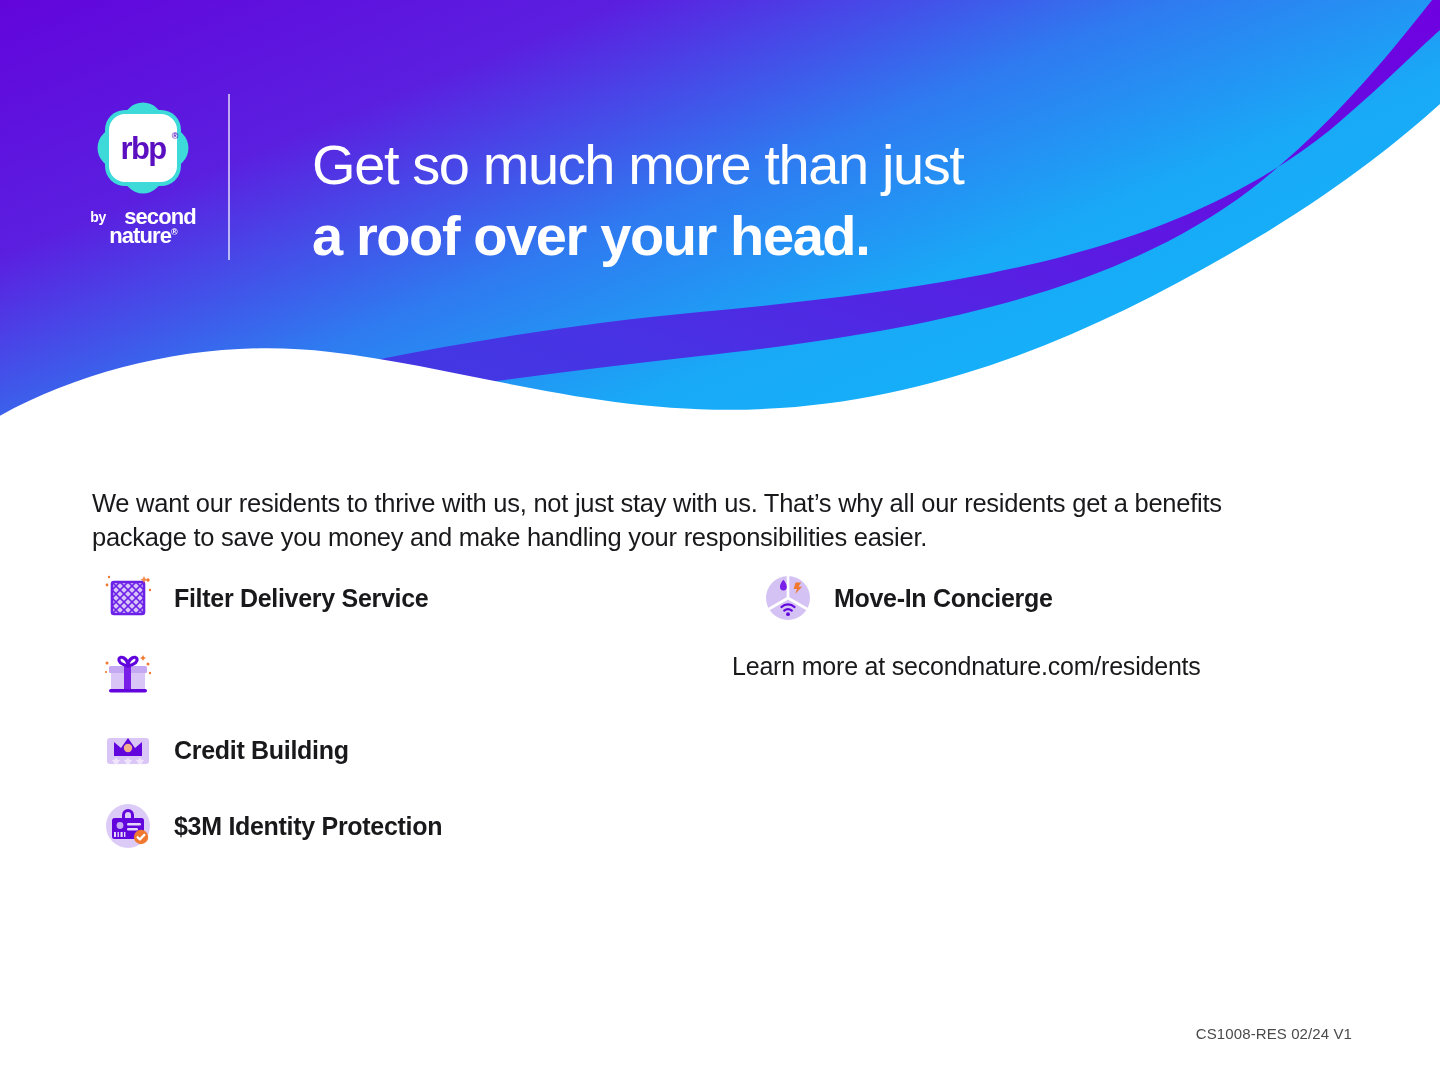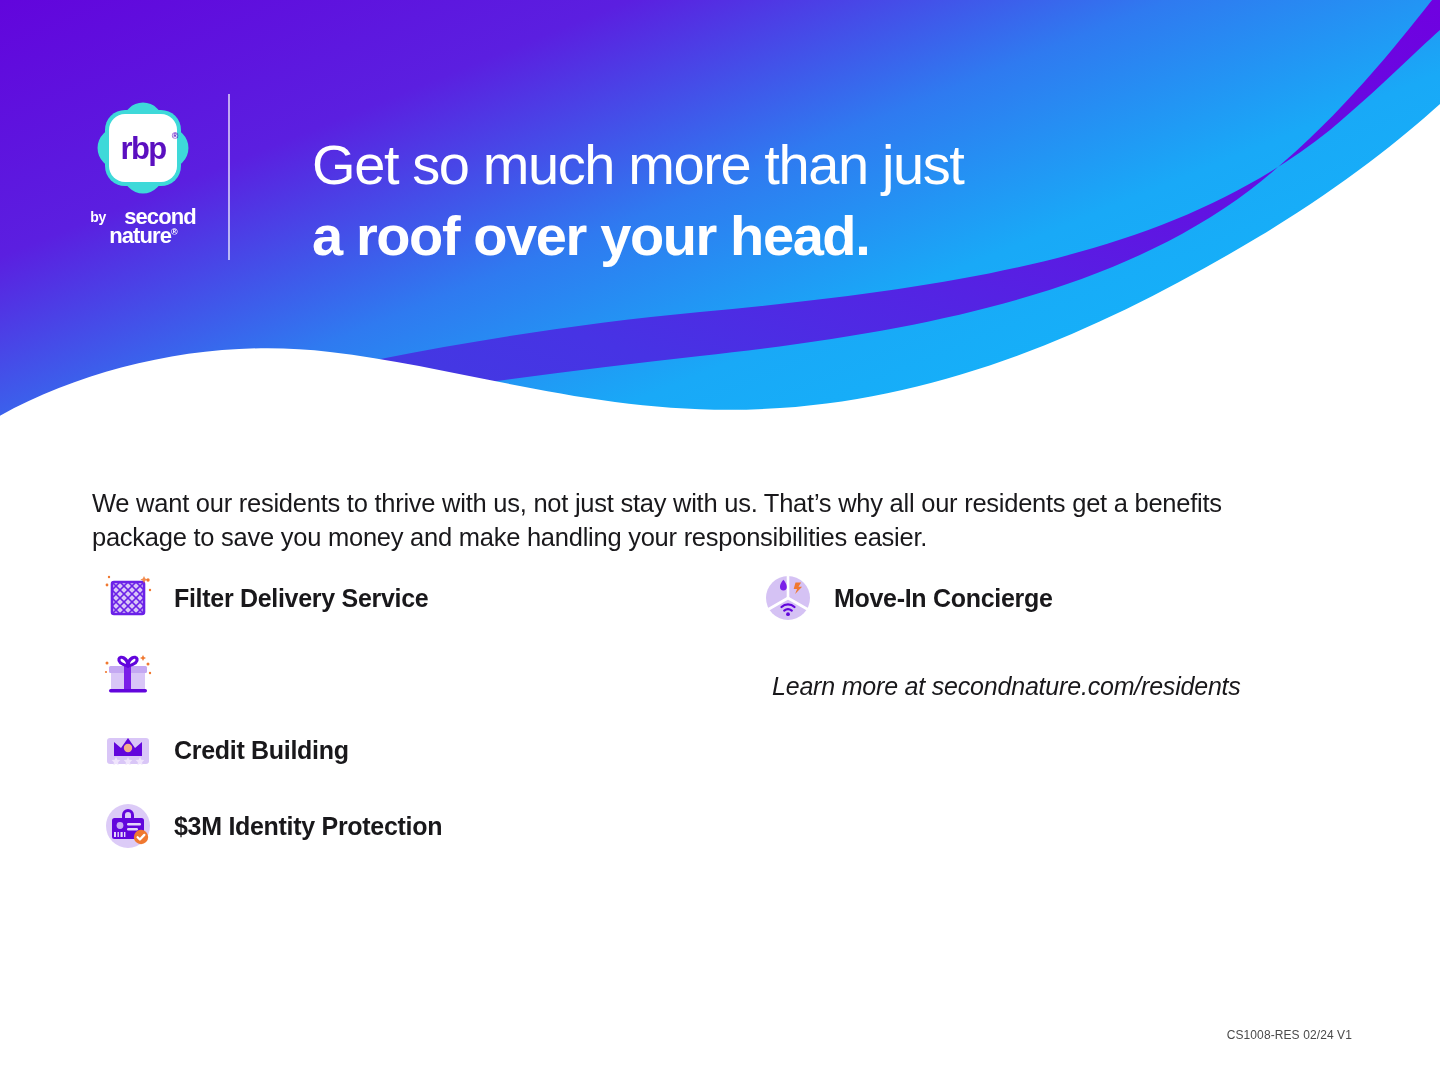--- a/index.html
+++ b/index.html
@@ -167,37 +167,35 @@
     margin-left: 14px;
     font-size: 25px;
     font-weight: 600;
     color: #19181b;
     letter-spacing: -0.3px;
     white-space: nowrap;
   }
 
   .learn-more {
     position: absolute;
-    left: 772px;
+    left: 732px;
     top: 652px;
     font-size: 25px;
-    font-style: italic;
     font-weight: 400;
     color: #19181b;
     letter-spacing: -0.2px;
     white-space: nowrap;
-    margin-top: 20px;
   }
 
   
   .footer-code {
     position: absolute;
     right: 88px;
     bottom: 34px;
-    font-size: 12px;
+    font-size: 15px;
     font-weight: 500;
     color: #4a4a4a;
     letter-spacing: 0.1px;
   }
 </style>
 </head>
 <body>
 
 <div class="page">
 

